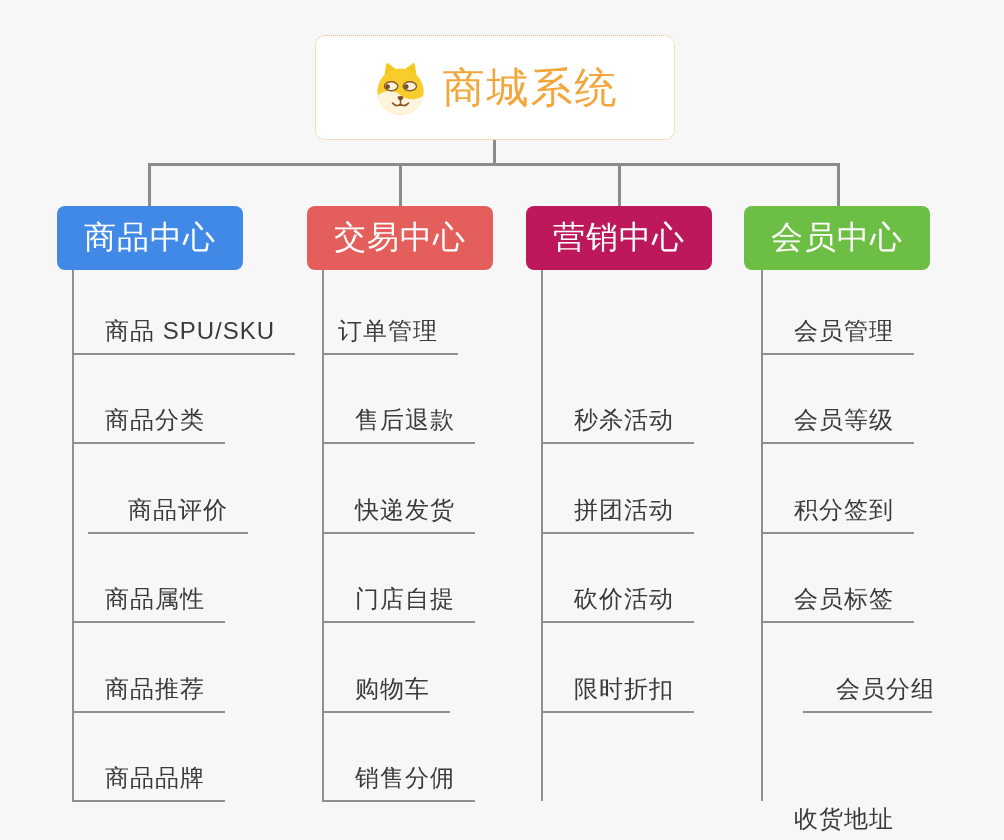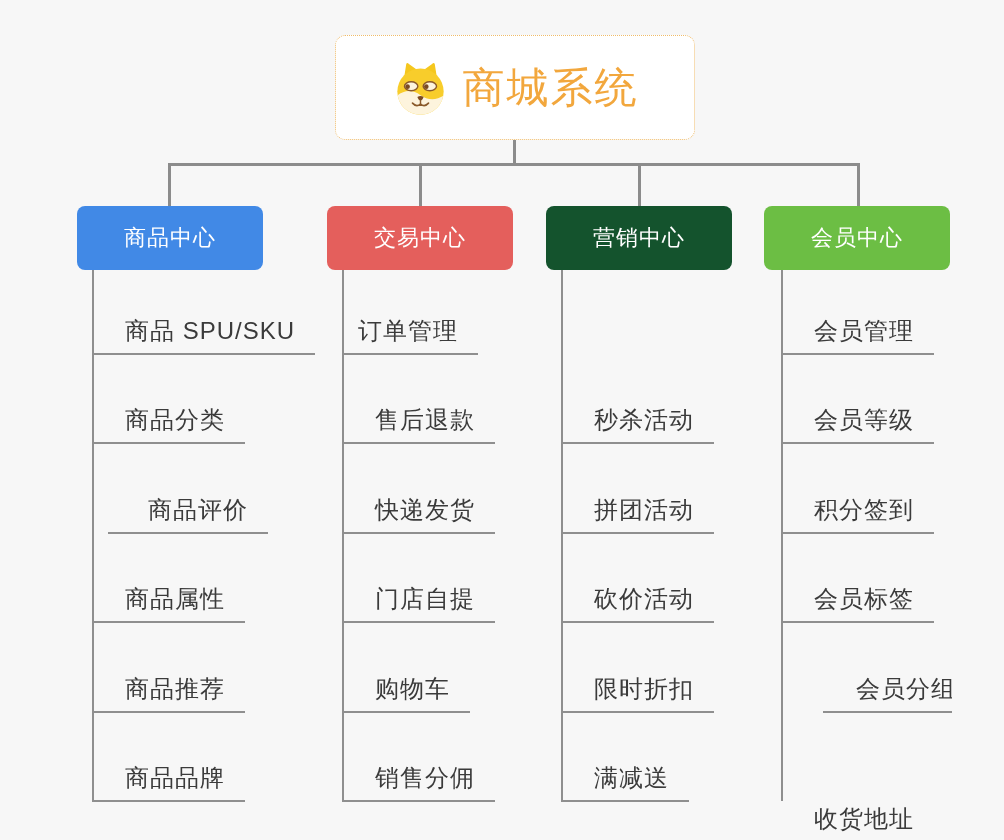--- a/index.html
+++ b/index.html
@@ -5,21 +5,20 @@
   html,body{margin:0;padding:0;}
   body{
     font-family:"Liberation Sans","DejaVu Sans",sans-serif;
     background:#f7f7f7;
   }
   .canvas{
     position:relative;
     width:932px;height:840px;
     background:#f7f7f7;
     overflow:hidden;
-    margin-left:20px;
   }
   
   .root{
     position:absolute;left:315px;top:35px;width:360px;height:105px;
     background:#ffffff;
     border:1px dotted #f0bc6a;
     border-radius:10px;
     display:flex;align-items:center;justify-content:center;gap:14px;
     box-sizing:border-box;
   }
@@ -29,21 +28,21 @@
     color:#f2a73d;
   }
   .dog{width:57px;height:60px;display:block;}
   
   .conn{position:absolute;background:#8c8c8c;}
   
   .hdr{
     position:absolute;width:186px;height:64px;
     border-radius:8px;
     display:flex;align-items:center;justify-content:center;
-    color:#ffffff;font-size:22px;letter-spacing:1px;
+    color:#ffffff;font-size:32px;letter-spacing:1px;
     box-sizing:border-box;
     font-family:Liberation Mono, monospace;
   }
   
   .trunk{position:absolute;width:2px;background:#8f8f8f;}
   .leaf{
     position:absolute;
     font-size:24px;letter-spacing:1px;color:#3b3b3b;
     line-height:28px;
     padding:0 20px 8px 33px;
@@ -98,27 +97,26 @@
 
   <div class="hdr" style="left: 307px; top: 206px; background: rgb(228, 95, 92);">交易中心</div>
   <div class="trunk" style="left:322px;top:270px;height:531px;"></div>
   <div class="leaf" style="left:322px;top:317px;padding-left:16px;">订单管理</div>
   <div class="leaf" style="left:322px;top:406px;">售后退款</div>
   <div class="leaf" style="left:322px;top:496px;">快递发货</div>
   <div class="leaf" style="left:322px;top:585px;">门店自提</div>
   <div class="leaf" style="left:322px;top:675px;">购物车</div>
   <div class="leaf" style="left:322px;top:764px;">销售分佣</div>
 
-  <div class="hdr" style="left: 526px; top: 206px; background: #14532d;">营销中心</div>
+  <div class="hdr" style="left: 526px; top: 206px; background: #be185d;">营销中心</div>
   <div class="trunk" style="left:541px;top:270px;height:531px;"></div>
   <div class="leaf" style="left:541px;top:406px;">秒杀活动</div>
   <div class="leaf" style="left:541px;top:496px;">拼团活动</div>
   <div class="leaf" style="left:541px;top:585px;">砍价活动</div>
   <div class="leaf" style="left:541px;top:675px;">限时折扣</div>
-  <div class="leaf" style="left:541px;top:764px;">满减送</div>
 
   <div class="hdr" style="left: 744px; top: 206px; background: rgb(108, 190, 68);">会员中心</div>
   <div class="trunk" style="left:761px;top:270px;height:531px;"></div>
   <div class="leaf" style="left:761px;top:317px;">会员管理</div>
   <div class="leaf" style="left:761px;top:406px;">会员等级</div>
   <div class="leaf" style="left:761px;top:496px;">积分签到</div>
   <div class="leaf" style="left:761px;top:585px;">会员标签</div>
   <div class="leaf" style="left:803px;top:675px;">会员分组</div>
   <div class="leaf" style="left:761px;top:805px;">收货地址</div>
 

